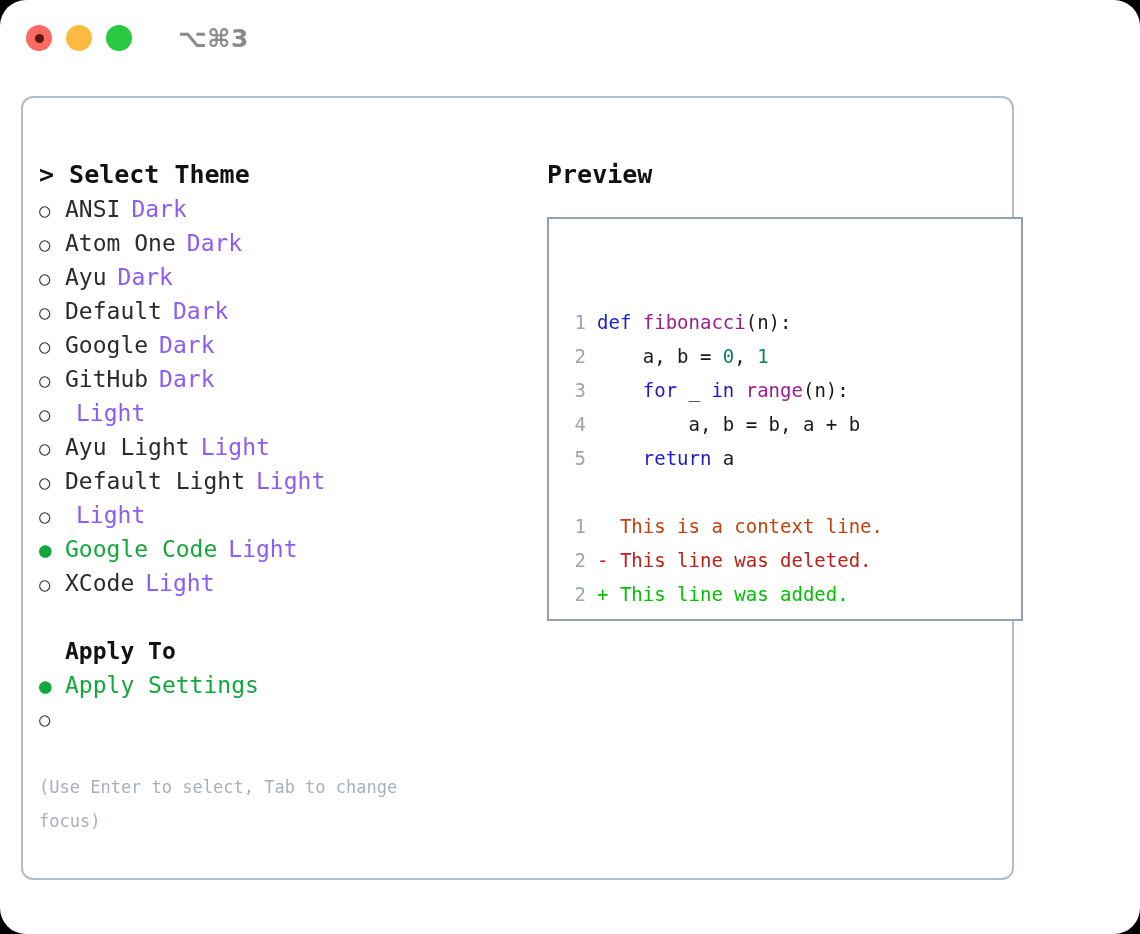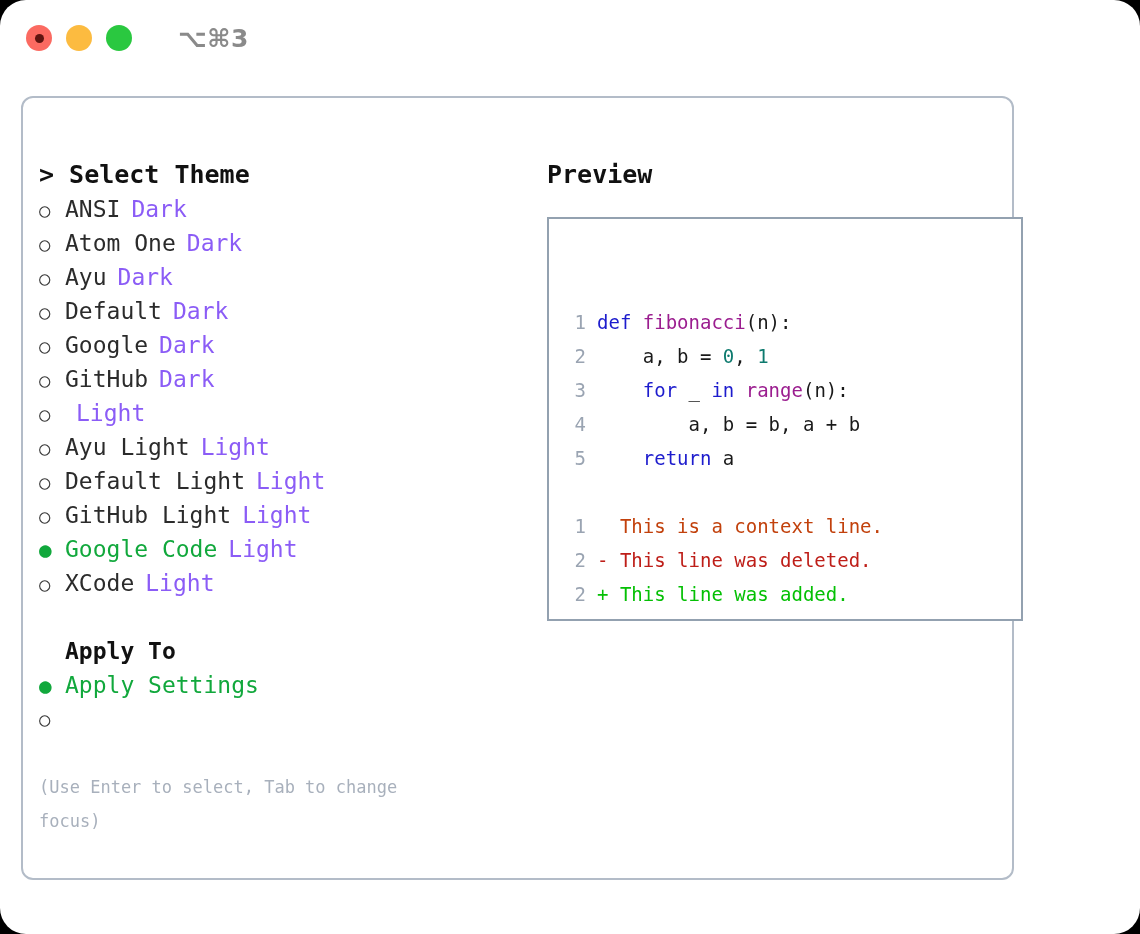--- a/index.html
+++ b/index.html
@@ -225,21 +225,21 @@
         <ul class="list" id="theme-list">
             <li class="row"><span class="marker">○</span><span class="row-label">ANSI</span><span class="row-tag">Dark</span></li>
             <li class="row"><span class="marker">○</span><span class="row-label">Atom One</span><span class="row-tag">Dark</span></li>
             <li class="row"><span class="marker">○</span><span class="row-label">Ayu</span><span class="row-tag">Dark</span></li>
             <li class="row"><span class="marker">○</span><span class="row-label">Default</span><span class="row-tag">Dark</span></li>
             <li class="row"><span class="marker">○</span><span class="row-label">Google</span><span class="row-tag">Dark</span></li>
             <li class="row"><span class="marker">○</span><span class="row-label">GitHub</span><span class="row-tag">Dark</span></li>
             <li class="row"><span class="marker">○</span><span class="row-tag">Light</span></li>
             <li class="row"><span class="marker">○</span><span class="row-label">Ayu Light</span><span class="row-tag">Light</span></li>
             <li class="row"><span class="marker">○</span><span class="row-label">Default Light</span><span class="row-tag">Light</span></li>
-            <li class="row"><span class="marker">○</span><span class="row-label">GitHub Light</span><span class="row-tag">Light</span></li>
+            <li class="row"><span class="marker">○</span><span class="row-tag">Light</span></li>
             <li class="row selected"><span class="marker on">●</span><span class="row-label">Google Code</span><span class="row-tag">Light</span></li>
             <li class="row"><span class="marker">○</span><span class="row-label">XCode</span><span class="row-tag">Light</span></li>
           </ul>
 
         <div class="spacer-row"></div>
 
         <div class="apply-title">Apply To</div>
         <ul class="list" id="apply-list">
             <li class="row selected"><span class="marker on">●</span><span class="row-label">Apply Settings</span></li>
             <li class="row"><span class="marker">○</span></li>

